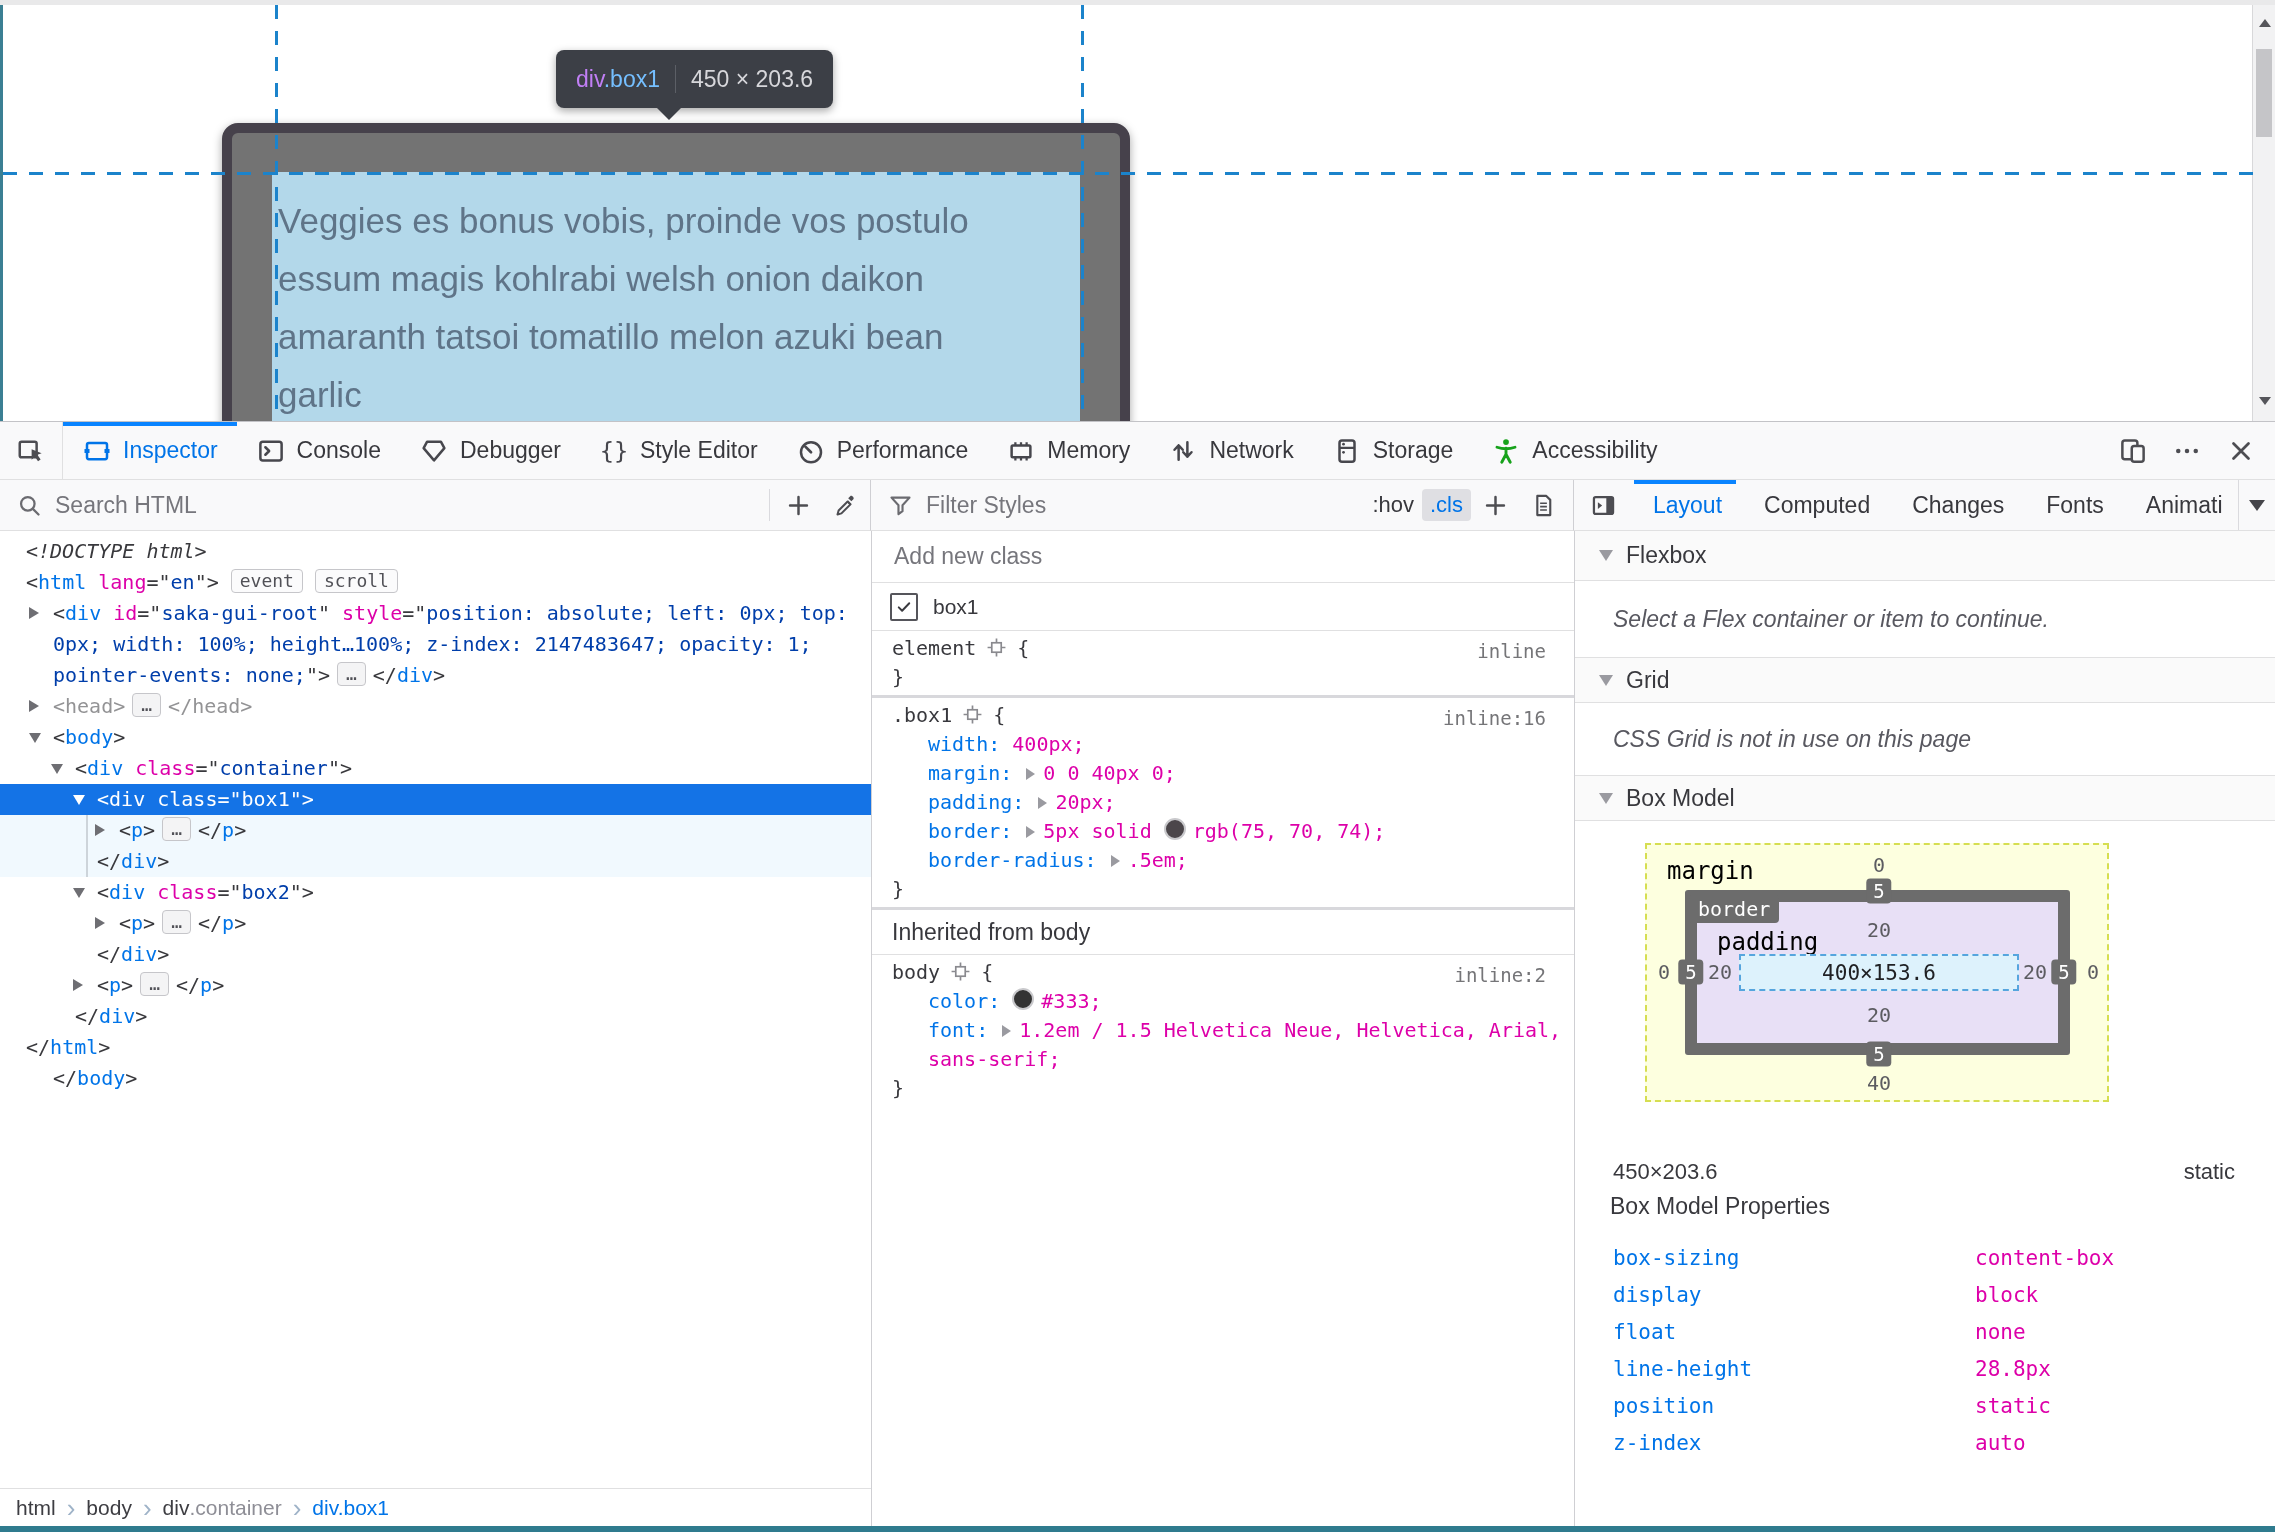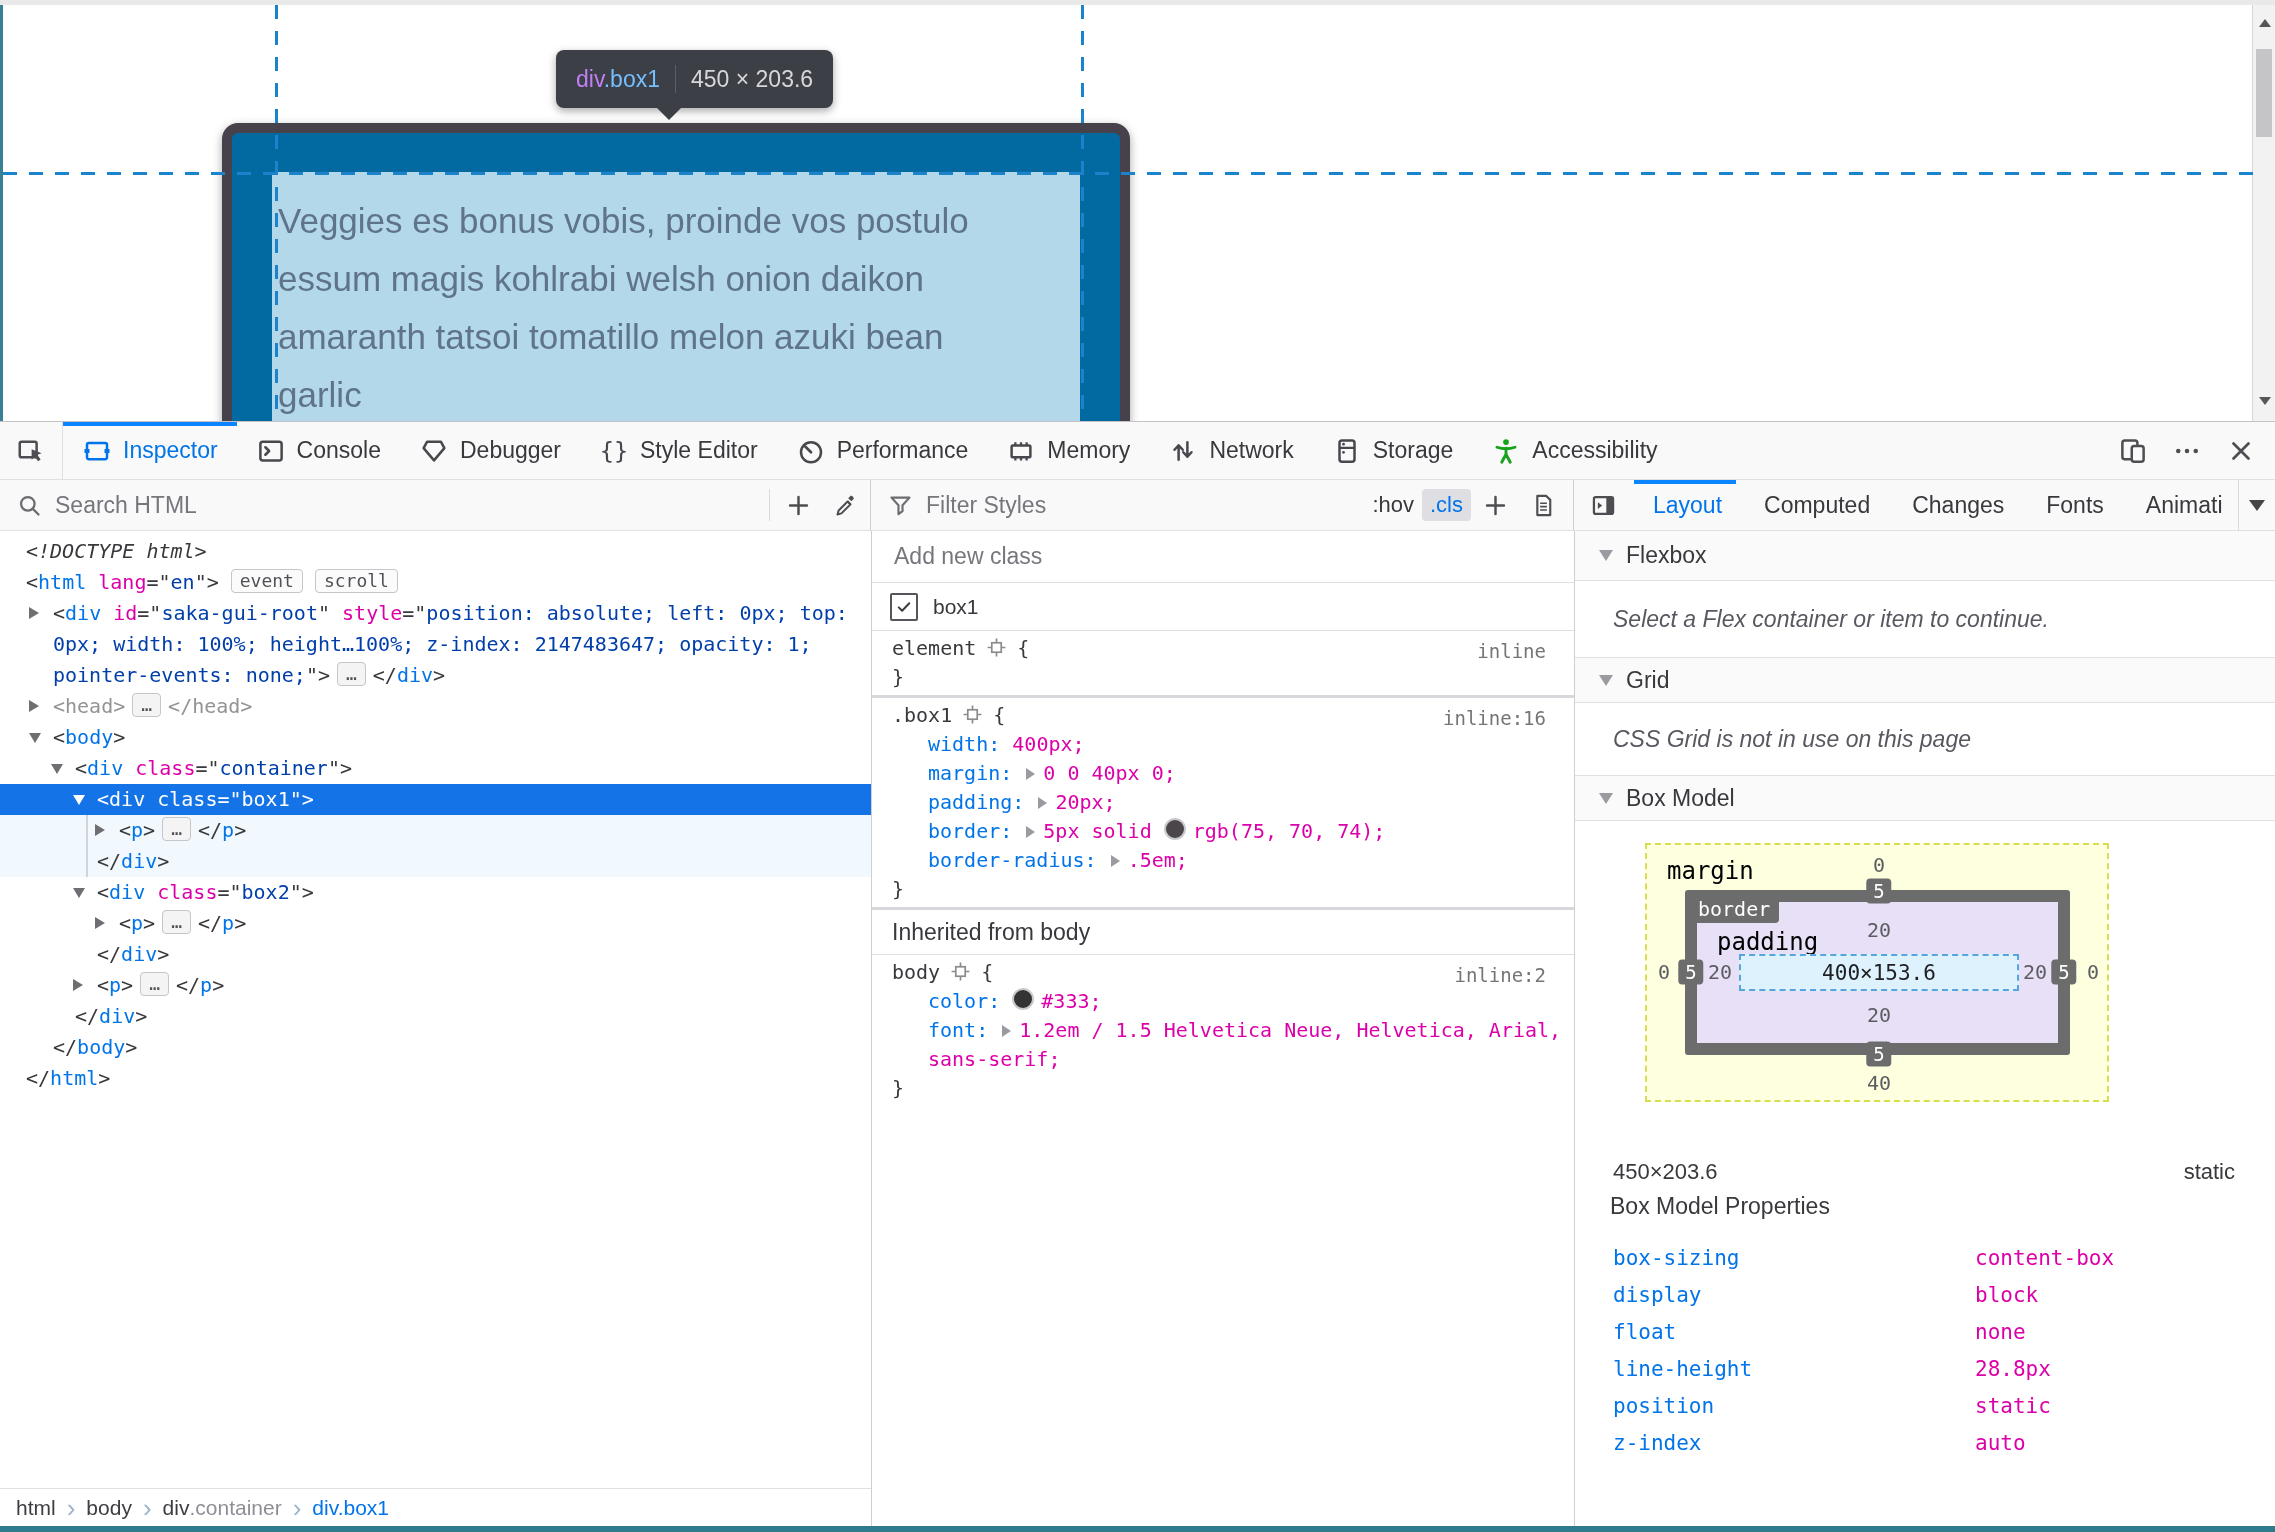--- a/index.html
+++ b/index.html
@@ -4,21 +4,21 @@
 <style>
   html,body{margin:0;padding:0;background:#fff;}
   .screen{position:relative;width:2275px;height:1532px;overflow:hidden;background:#fff;
           font-family:"Liberation Sans",sans-serif;-webkit-font-smoothing:antialiased;}
   
   .top-strip{position:absolute;left:0;top:0;width:2275px;height:5px;background:#e9e9ea;}
   .bottom-strip{position:absolute;left:0;top:1526px;width:2275px;height:6px;background:#2f7b8e;}
   
   .page{position:absolute;left:0;top:5px;width:2252px;height:416px;background:#fff;overflow:hidden;
         border-left:3px solid #3b7f93;}
-  .page-box{position:absolute;left:219px;top:118px;width:888px;height:420px;background:#0369a1;
+  .page-box{position:absolute;left:219px;top:118px;width:888px;height:420px;background:#737373;
             border:10px solid #46414b;border-radius:16px;box-shadow:0 3px 10px rgba(0,0,0,.35);}
   .page-box-content{position:absolute;left:40px;top:39px;width:808px;height:400px;background:#b3d8ea;}
   .box-text{position:absolute;left:6px;top:20px;white-space:nowrap;font-size:35px;line-height:58px;color:#5f7488;}
   .guide{position:absolute;z-index:5;}
   .guide.v{top:0;width:3px;height:416px;background:repeating-linear-gradient(180deg,#1b83cb 0 14px,transparent 14px 26px);}
   .guide.h{left:0;width:2252px;height:3px;background:repeating-linear-gradient(90deg,#1b83cb 0 14px,transparent 14px 26px);}
   .tip{position:absolute;left:553px;top:45px;height:58px;z-index:9;background:#3c3f46;border-radius:8px;
        display:flex;align-items:center;gap:15px;padding:0 20px;box-shadow:0 3px 9px rgba(0,0,0,.35);
        font-size:23px;}
   .tip:after{content:"";position:absolute;left:100px;bottom:-12px;border:13px solid transparent;
@@ -399,22 +399,22 @@
             <div class="mk-row" style="padding-left: 53px;"><span class="tri tri-d" style="left: 29px;"></span><span class="mk-p">&lt;</span><span class="mk-tag">body</span><span class="mk-p">&gt;</span></div>
             <div class="mk-row" style="padding-left: 75px;"><span class="tri tri-d" style="left: 51px;"></span><span class="mk-p">&lt;</span><span class="mk-tag">div</span><span class="mk-p"> </span><span class="mk-attr">class</span><span class="mk-p">="</span><span class="mk-val">container</span><span class="mk-p">"&gt;</span></div>
             <div class="mk-row sel" style="padding-left: 97px;"><span class="tri tri-d" style="left: 73px;"></span><span class="mk-p">&lt;</span><span class="mk-tag">div</span><span class="mk-p"> </span><span class="mk-attr">class</span><span class="mk-p">="</span><span class="mk-val">box1</span><span class="mk-p">"&gt;</span></div>
             <div class="mk-row childbg" style="padding-left: 119px;"><span class="tri tri-r" style="left: 95px;"></span><span class="mk-p">&lt;</span><span class="mk-tag">p</span><span class="mk-p">&gt;</span><span class="chip">…</span><span class="mk-p">&lt;/</span><span class="mk-tag">p</span><span class="mk-p">&gt;</span></div>
             <div class="mk-row childbg" style="padding-left: 97px;"><span class="mk-p">&lt;/</span><span class="mk-tag">div</span><span class="mk-p">&gt;</span></div>
             <div class="mk-row" style="padding-left: 97px;"><span class="tri tri-d" style="left: 73px;"></span><span class="mk-p">&lt;</span><span class="mk-tag">div</span><span class="mk-p"> </span><span class="mk-attr">class</span><span class="mk-p">="</span><span class="mk-val">box2</span><span class="mk-p">"&gt;</span></div>
             <div class="mk-row" style="padding-left: 119px;"><span class="tri tri-r" style="left: 95px;"></span><span class="mk-p">&lt;</span><span class="mk-tag">p</span><span class="mk-p">&gt;</span><span class="chip">…</span><span class="mk-p">&lt;/</span><span class="mk-tag">p</span><span class="mk-p">&gt;</span></div>
             <div class="mk-row" style="padding-left: 97px;"><span class="mk-p">&lt;/</span><span class="mk-tag">div</span><span class="mk-p">&gt;</span></div>
             <div class="mk-row" style="padding-left: 97px;"><span class="tri tri-r" style="left: 73px;"></span><span class="mk-p">&lt;</span><span class="mk-tag">p</span><span class="mk-p">&gt;</span><span class="chip">…</span><span class="mk-p">&lt;/</span><span class="mk-tag">p</span><span class="mk-p">&gt;</span></div>
             <div class="mk-row" style="padding-left: 75px;"><span class="mk-p">&lt;/</span><span class="mk-tag">div</span><span class="mk-p">&gt;</span></div>
+            <div class="mk-row" style="padding-left: 26px;"><span class="mk-p">&lt;/</span><span class="mk-tag">html</span><span class="mk-p">&gt;</span></div>
             <div class="mk-row" style="padding-left: 53px;"><span class="mk-p">&lt;/</span><span class="mk-tag">body</span><span class="mk-p">&gt;</span></div>
-            <div class="mk-row" style="padding-left: 26px;"><span class="mk-p">&lt;/</span><span class="mk-tag">html</span><span class="mk-p">&gt;</span></div>
             <div class="child-guide" style="left: 86px; top: 284px; height: 62px;"></div>
           </div>
         <div class="crumbbar" id="crumbbar">
             <span class="crumb">
               <span class="dark">html</span>
             </span>
             <span class="crumb-sep">›</span>
             <span class="crumb">
               <span class="dark">body</span>
             </span>

